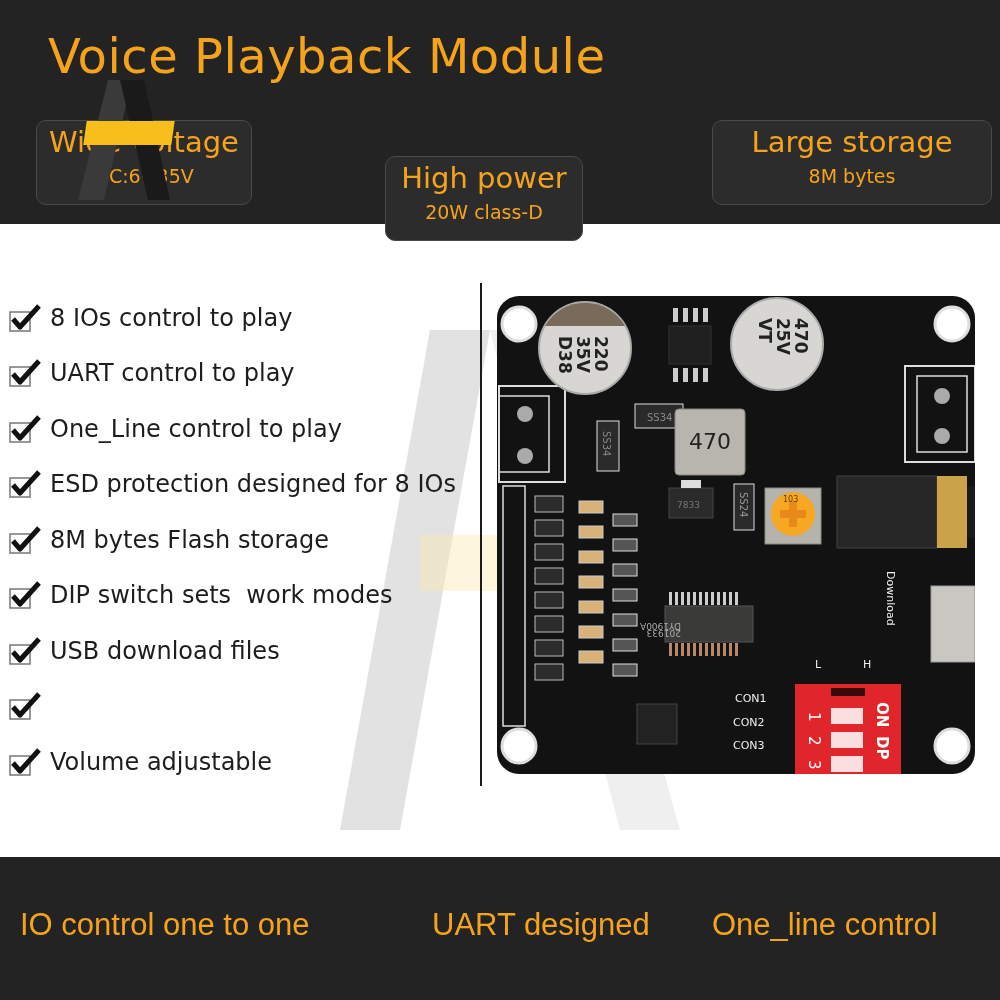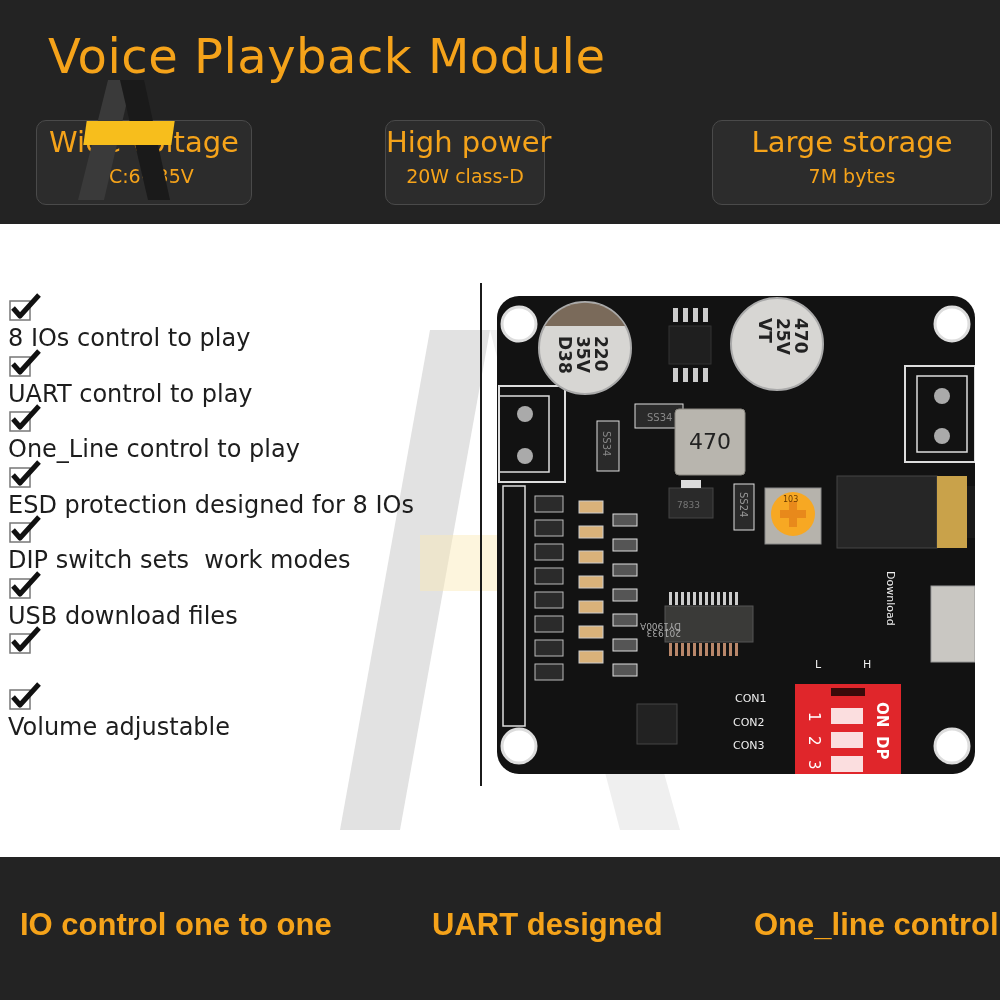--- a/index.html
+++ b/index.html
@@ -16,37 +16,37 @@
     font-size: 48px; color: #f5a31a; letter-spacing: 0.5px; white-space: nowrap;
   }
   .feature-box {
     position: absolute; top: 120px; height: 85px;
     border: 1.5px solid #4a4a4a; border-radius: 10px; background: #2c2c2c;
     text-align: center;
   }
   .feature-box .fb-title { display: block; font-size: 29px; color: #f5a31a; margin-top: 4px; white-space: nowrap; }
   .feature-box .fb-sub { display: block; font-size: 19px; color: #f5a31a; margin-top: 6px; white-space: nowrap; }
   #fb-1 { left: 36px; width: 216px; }
-  #fb-2 { left: 385px; width: 160px; }
+  #fb-2 { left: 385px; width: 198px; margin-top: 36px; }
   #fb-3 { left: 712px; width: 280px; text-align: center; }
 
   
   .wm-top-a {
     position: absolute; left: 60px; top: 40px; width: 110px; height: 160px; pointer-events: none;
   }
   .wm-bar {
     position: absolute; left: 85px; top: 121px; width: 88px; height: 24px;
     background: #f7be1c; transform: skewX(-8deg);
   }
 
   
   .feature-list { position: absolute; left: 8px; top: 290px; list-style: none; }
   .feature-list li {
-    position: relative; height: 55.5px; display: flex; 
-    font-size: 24px; color: #1d1d1d; white-space: nowrap; flex-direction: column;
+    position: relative; height: 55.5px; display: flex; align-items: center;
+    font-size: 24px; color: #1d1d1d; white-space: nowrap;
   }
   .feature-list li .check-icon { width: 34px; height: 30px; margin-right: 8px; flex: 0 0 34px; }
 
   .divider {
     position: absolute; left: 480px; top: 283px; width: 2px; height: 503px; background: #1b1b1b;
   }
 
   .wm-mid {
     position: absolute; left: 340px; top: 330px; width: 340px; height: 500px; pointer-events: none;
   }
@@ -55,47 +55,47 @@
     background: rgba(250, 232, 180, 0.45); pointer-events: none;
   }
 
   
   .pcb {
     position: absolute; left: 497px; top: 296px; width: 478px; height: 478px;
   }
 
   
   .bottom-banner {
-    position: absolute; left: 0; top: 857px; width: 1000px; height: 143px; background: #232323; font-weight: bold;
+    position: absolute; left: 0; top: 857px; width: 1000px; height: 143px; background: #232323;
   }
   .mode-label {
     position: absolute; top: 50px; font-size: 31px; color: #f5a31a; white-space: nowrap;
     font-family: "Liberation Sans", sans-serif;
   }
   #mode-1 { left: 20px; }
   #mode-2 { left: 432px; }
-  #mode-3 { left: 754px; }
+  #mode-3 { left: 712px; }
 </style>
 </head>
 <body>
 
 <div class="top-banner">
   <div class="main-title">Voice Playback Module</div>
 
   <div class="feature-box" id="fb-1">
     <span class="fb-title">Wide voltage</span>
     <span class="fb-sub">DC:6~35V</span>
   </div>
   <div class="feature-box" id="fb-2">
     <span class="fb-title">High power</span>
     <span class="fb-sub">20W class-D</span>
   </div>
   <div class="feature-box" id="fb-3">
     <span class="fb-title">Large storage</span>
-    <span class="fb-sub">7M bytes</span>
+    <span class="fb-sub">8M bytes</span>
   </div>
 
   <svg class="wm-top-a" viewBox="0 0 110 160">
     <polygon points="18,160 48,40 72,40 44,160" fill="#3a3a3a"></polygon>
     <polygon points="60,40 84,40 110,160 88,160" fill="#1a1a1a"></polygon>
   </svg>
   <div class="wm-bar"></div>
 </div>
 
 <svg class="wm-mid" viewBox="0 0 340 500">
@@ -125,20 +125,27 @@
         <path d="M5 16 L12 24 L31 3" fill="none" stroke="#111" stroke-width="5" stroke-linejoin="round"></path>
       </svg>
     <span>One_Line control to play</span>
   </li>
   <li>
     <svg class="check-icon" viewBox="0 0 34 30">
         <rect x="2" y="9" width="20" height="19" fill="none" stroke="#777" stroke-width="1.5"></rect>
         <path d="M5 16 L12 24 L31 3" fill="none" stroke="#111" stroke-width="5" stroke-linejoin="round"></path>
       </svg>
     <span>ESD protection designed for 8 IOs</span>
+  </li>
+  <li>
+    <svg class="check-icon" viewBox="0 0 34 30">
+        <rect x="2" y="9" width="20" height="19" fill="none" stroke="#777" stroke-width="1.5"></rect>
+        <path d="M5 16 L12 24 L31 3" fill="none" stroke="#111" stroke-width="5" stroke-linejoin="round"></path>
+      </svg>
+    <span>8M bytes Flash storage</span>
   </li>
   <li>
     <svg class="check-icon" viewBox="0 0 34 30">
         <rect x="2" y="9" width="20" height="19" fill="none" stroke="#777" stroke-width="1.5"></rect>
         <path d="M5 16 L12 24 L31 3" fill="none" stroke="#111" stroke-width="5" stroke-linejoin="round"></path>
       </svg>
     <span style="white-space:pre">DIP switch sets  work modes</span>
   </li>
   <li>
     <svg class="check-icon" viewBox="0 0 34 30">

